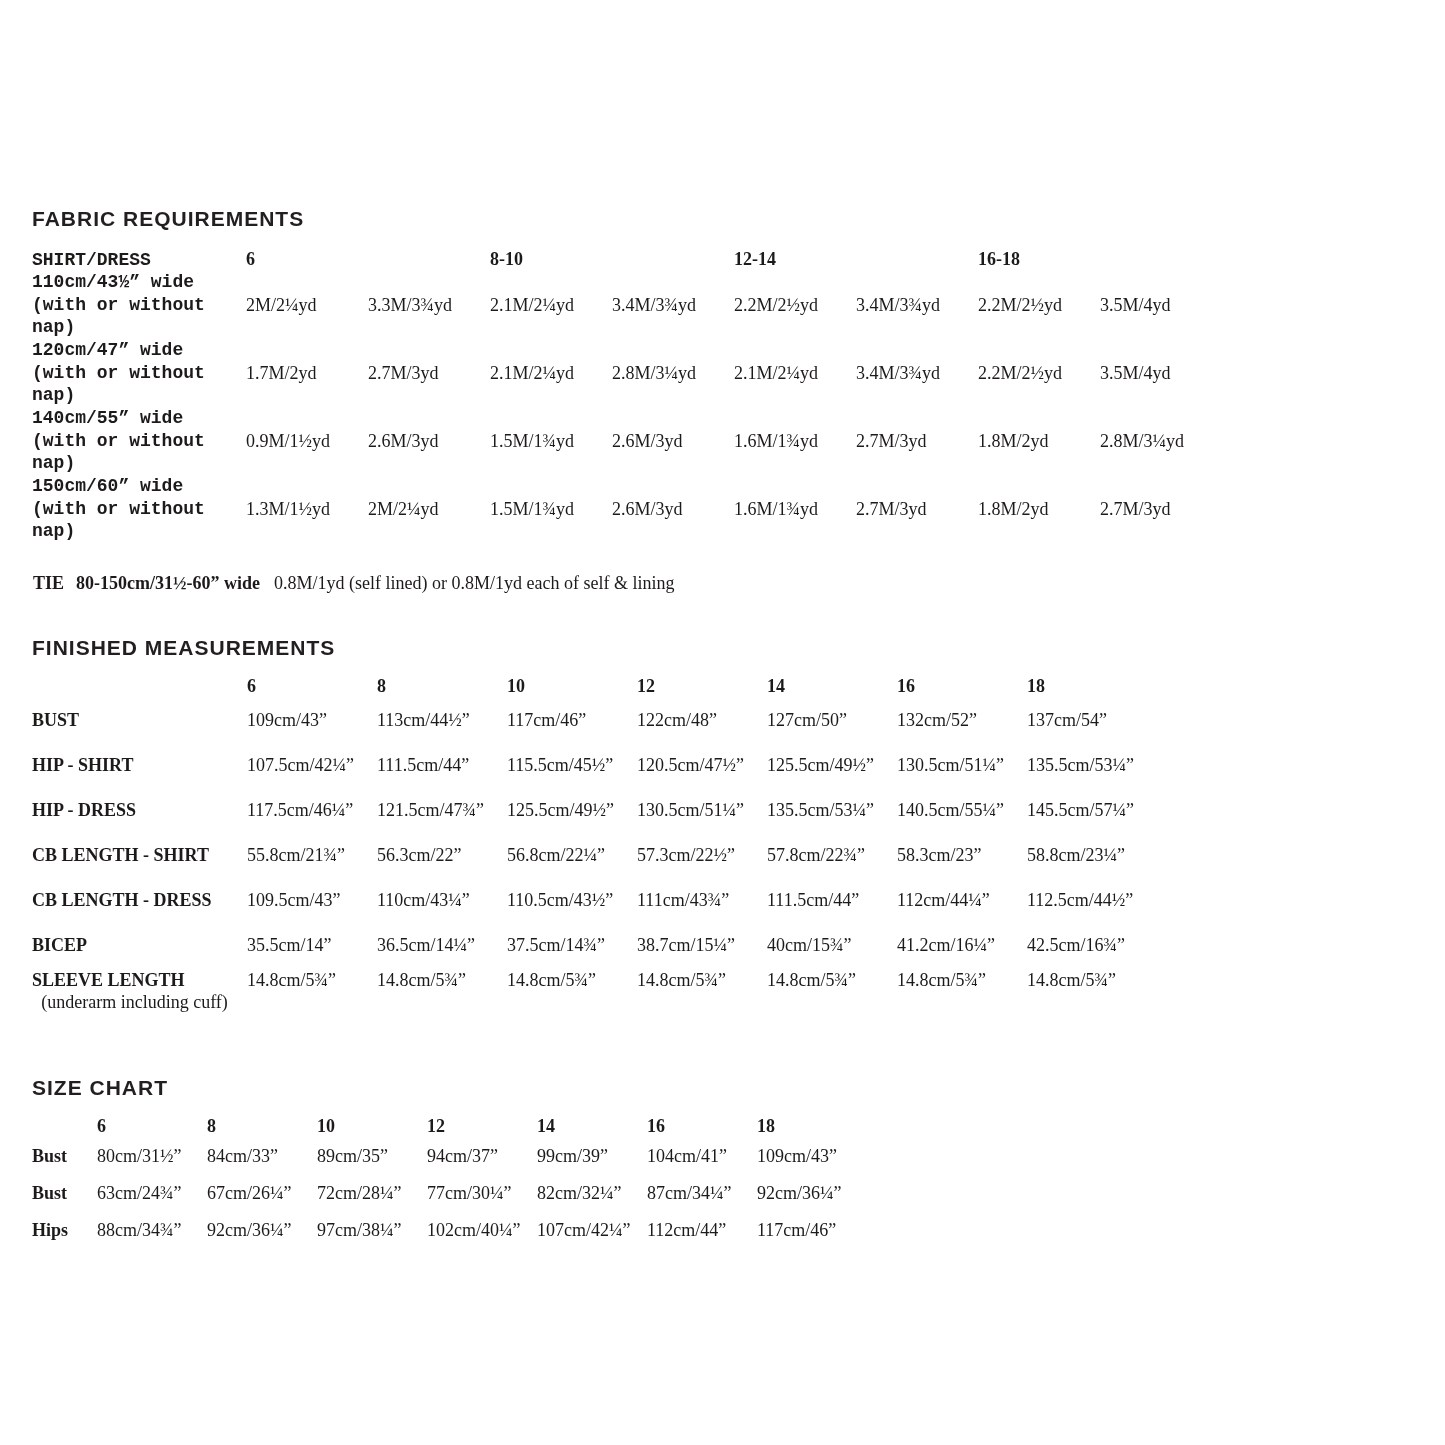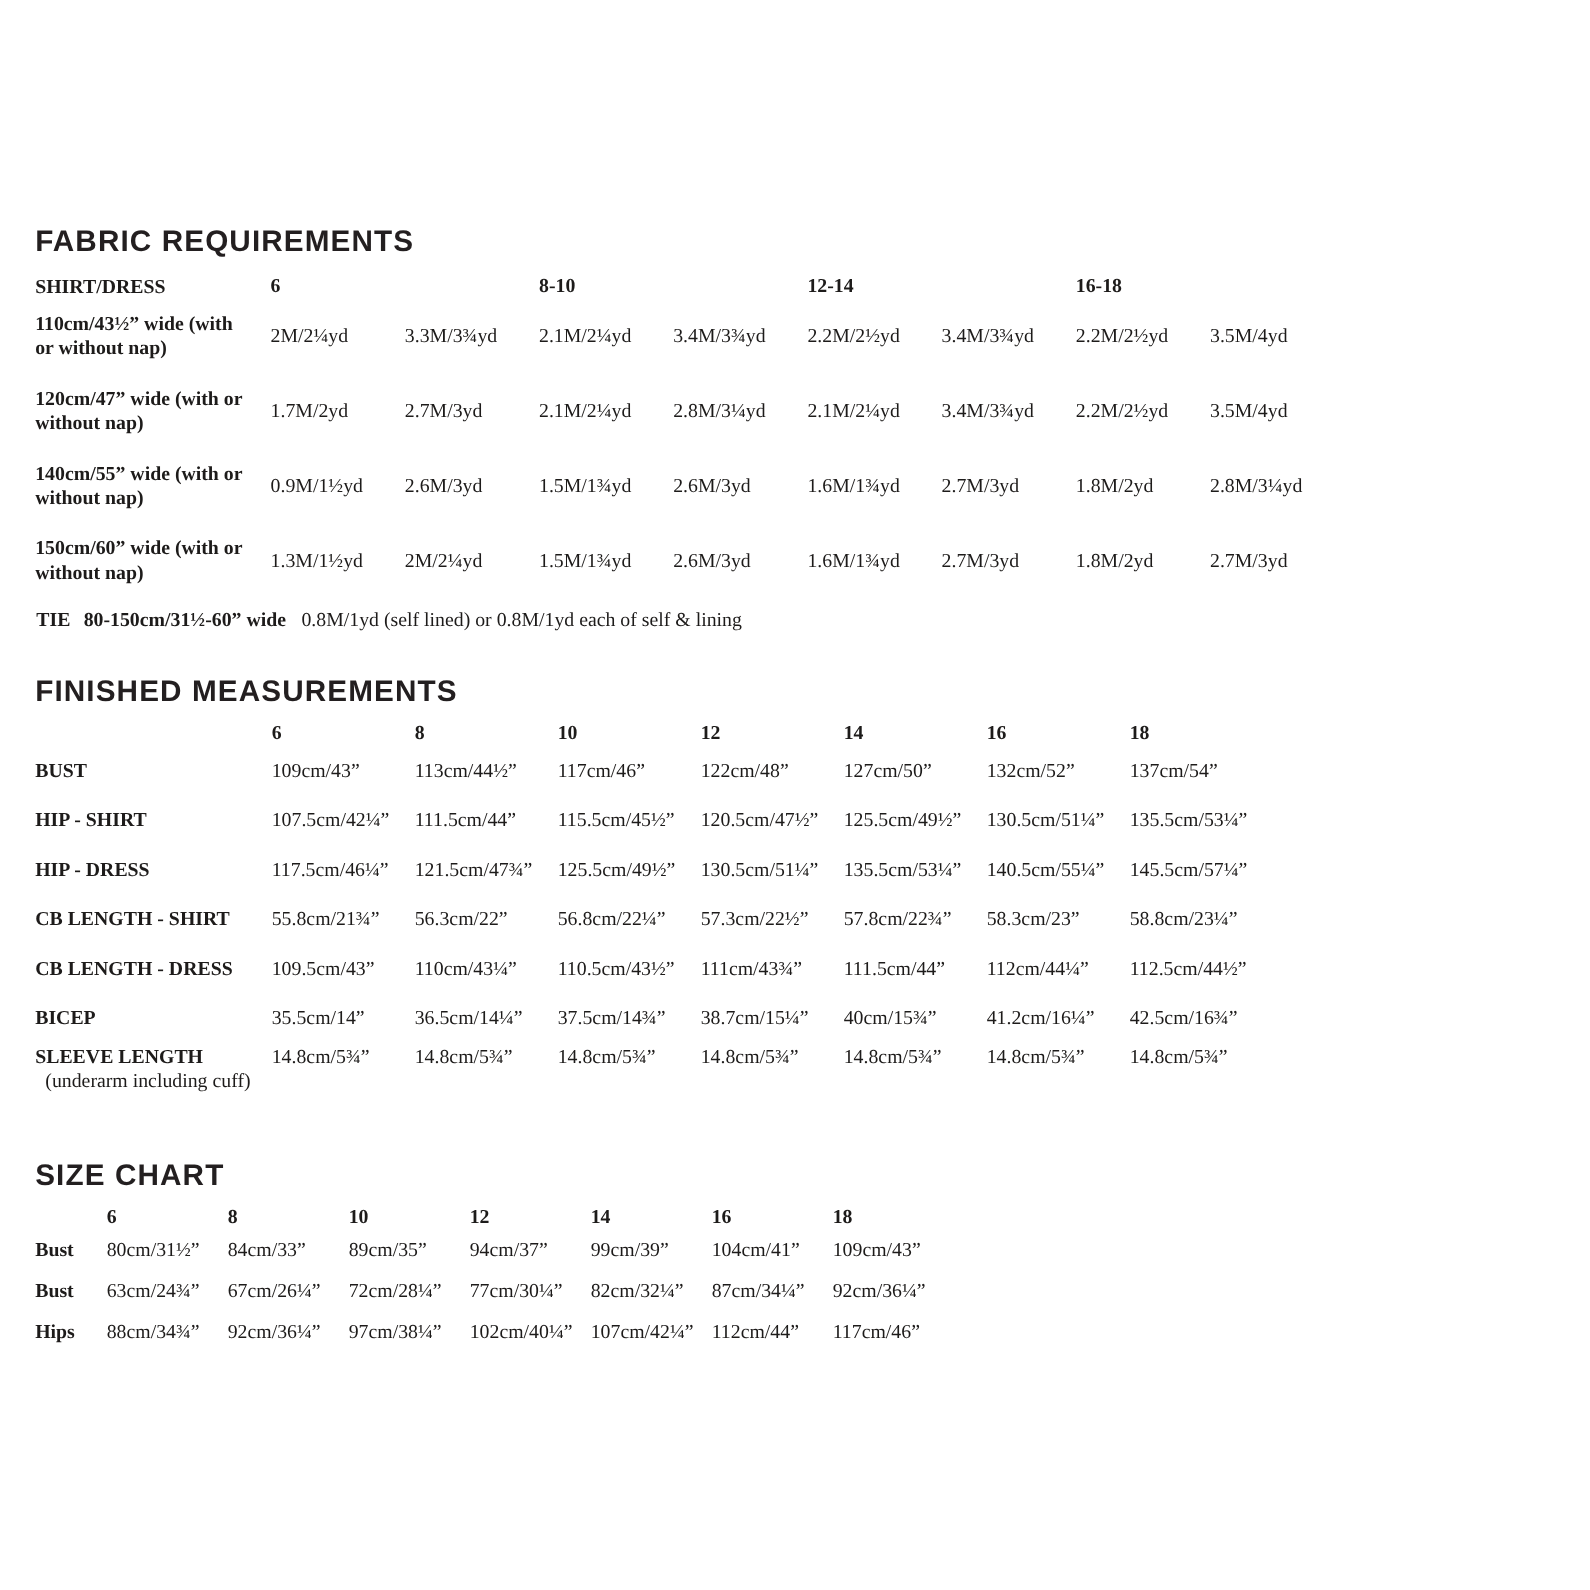--- a/index.html
+++ b/index.html
@@ -11,39 +11,39 @@
     background: #ffffff;
     color: #1d1b1a;
     font-family: "Liberation Serif", serif;
     font-size: 18px;
     padding-left: 32px;
     overflow: hidden;
   }
   .heading {
     font-family: "Liberation Sans", sans-serif;
     font-weight: bold;
-    font-size: 27px;
+    font-size: 21px;
     line-height: 32px;
     letter-spacing: 1px;
     color: #231f20;
   }
 
   
   .sec-fabric { padding-top: 203px; }
   .fgrid { display: grid; grid-template-columns: 214px repeat(8, 122px); }
   .fhead { margin-top: 14px; height: 22px; }
   .fgroup { font-weight: bold; }
   .g1 { grid-column: 2 / span 2; }
   .g2 { grid-column: 4 / span 2; }
   .g3 { grid-column: 6 / span 2; }
   .g4 { grid-column: 8 / span 2; }
   .frow { min-height: 68px; align-items: center; }
-  .flabel { font-weight: bold; padding-right: 24px; line-height: 1.25; }
+  .flabel { font-weight: bold; padding-right: 24px; line-height: 1.25; font-family: Liberation Mono, monospace; }
   .fcell { padding-right: 8px; }
-  .tie-row { margin-top: 10px; height: 22px; white-space: nowrap; padding-left: 1px; }
+  .tie-row { margin-top: 30px; height: 22px; white-space: nowrap; padding-left: 1px; }
   .tie-label { font-weight: bold; margin-right: 12px; }
   .tie-width { font-weight: bold; margin-right: 14px; }
 
   
   .sec-finished { margin-top: 37px; }
   .mgrid { display: grid; grid-template-columns: 215px repeat(7, 130px); }
   .mhead { margin-top: 12px; height: 22px; }
   .msize { font-weight: bold; }
   .mrow { height: 45px; align-items: center; }
   .mrow-sleeve { height: 58px; align-items: start; padding-top: 2px; }

